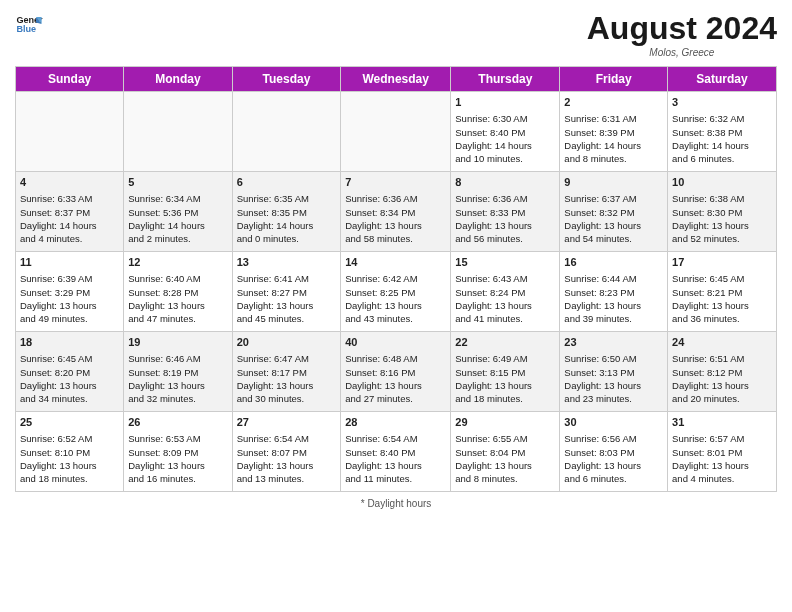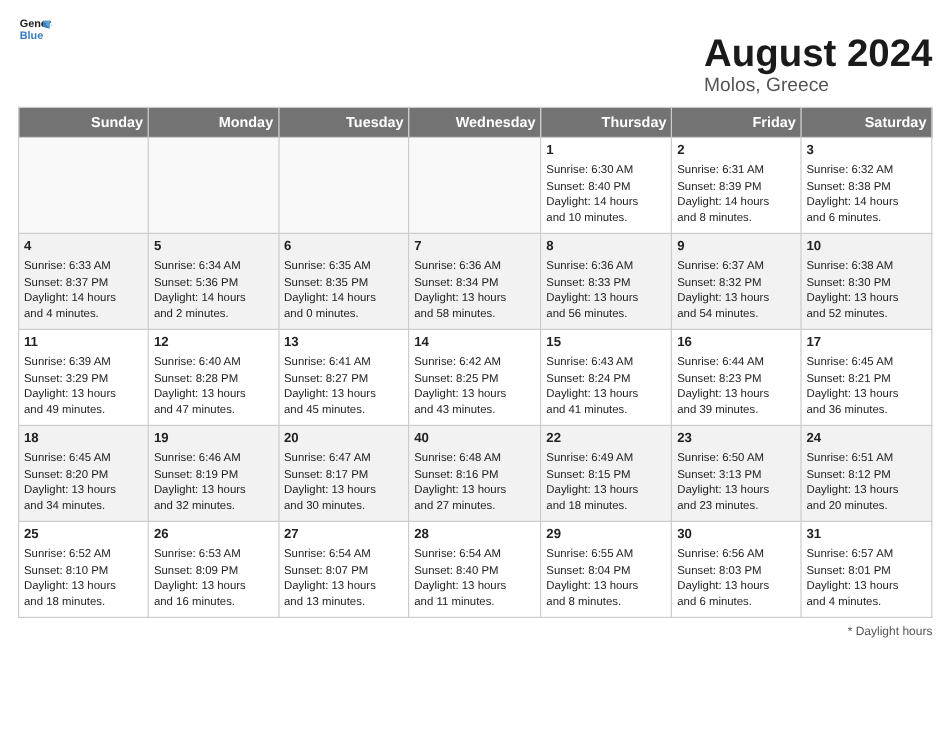--- a/index.html
+++ b/index.html
@@ -23,44 +23,44 @@
     .logo {
       display: flex;
       align-items: center;
       gap: 4px;
     }
     .logo-icon {
       width: 28px;
       height: 28px;
     }
     .title-block {
-      text-align: left;
-      margin-top: 16px;
+      text-align: center;
     }
     .month-year {
       font-size: 32px;
       font-weight: bold;
       color: #1a1a1a;
     }
     .location {
-      font-size: 16px;
+      font-size: 10px;
       color: #555;
+      font-style: italic;
     }
     table {
       width: 100%;
       border-collapse: collapse;
       font-size: 10px;
     }
     thead tr th {
-      background-color: #737373;
+      background-color: #a21caf;
       color: #fff;
       font-size: 12px;
       font-weight: bold;
       padding: 5px 4px;
-      text-align: right;
+      text-align: center;
       border: 1px solid #ccc;
     }
     tbody tr td {
       border: 1px solid #ccc;
       vertical-align: top;
       padding: 3px 4px;
       height: 80px;
       width: 113px;
       color: #222;
       font-size: 9.5px;
@@ -78,21 +78,21 @@
     .day-num {
       font-weight: bold;
       font-size: 11px;
       display: block;
       margin-bottom: 2px;
     }
     .footer {
       margin-top: 6px;
       font-size: 10px;
       color: #555;
-      text-align: right;
+      text-align: center;
     }
   </style>
 </head>
 <body>
 
 <div class="page">
   <div class="header">
     <div class="logo">
       <svg class="logo-icon" viewBox="0 0 40 40" xmlns="http://www.w3.org/2000/svg">
         <text x="2" y="18" font-size="13" font-weight="bold" fill="#1a1a1a" font-family="Arial">General</text>

